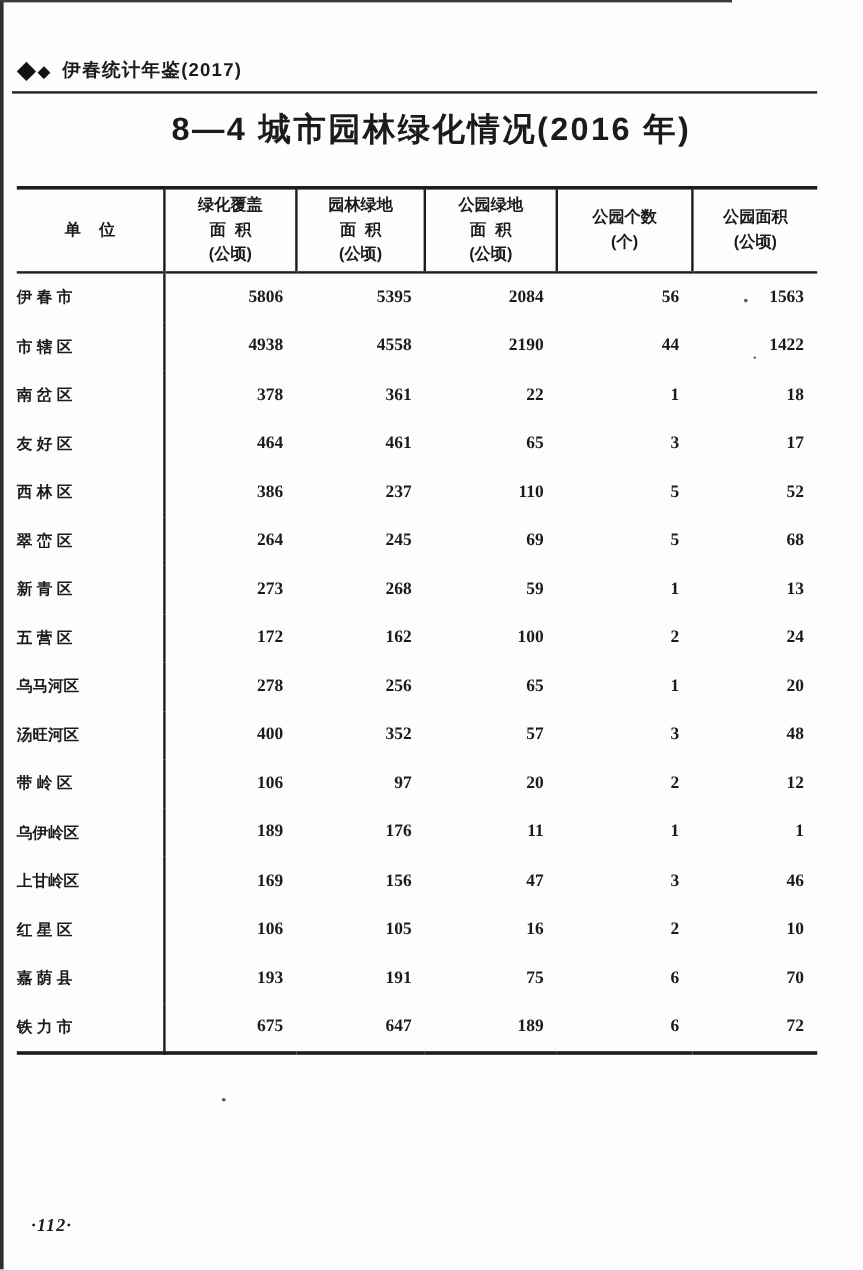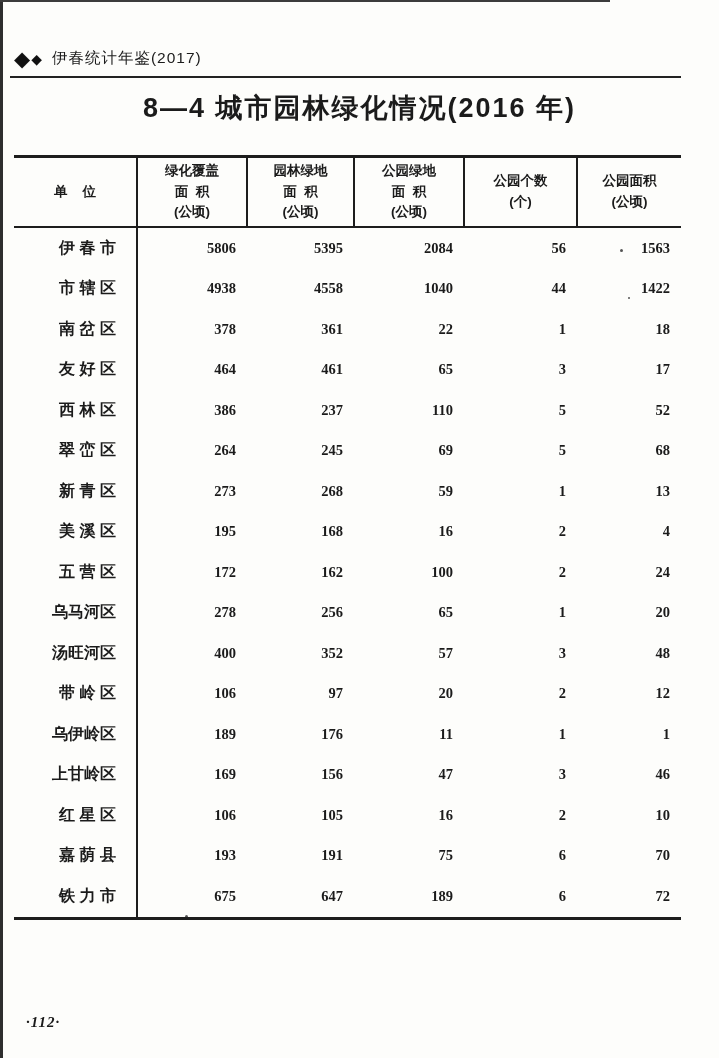--- a/index.html
+++ b/index.html
@@ -40,21 +40,21 @@
     padding-bottom: 7px;
     display: flex;
     align-items: center;
   }
   .diamond { line-height: 1; color: #111; }
   .diamond.big { font-size: 21px; margin-left: 4px; }
   .diamond.small { font-size: 14px; margin-left: 1px; }
   .head-text {
     margin-left: 10px;
     font-size: 15.5px;
-    font-weight: normal;
+    font-weight: bold;
     letter-spacing: 1px;
   }
 
   
   .title {
     position: absolute;
     left: 0; top: 90px;
     width: 719px;
     margin: 0;
     text-align: center;
@@ -85,23 +85,23 @@
   }
   thead th:first-child { border-left: none; }
   .hline { display: block; line-height: 1.55; white-space: pre; }
   tbody td {
     height: 40.5px;
     padding: 0;
     font-weight: bold;
     vertical-align: middle;
   }
   tbody td.unit {
-    text-align: right;
+    text-align: left;
     padding-right: 20px;
-    font-size: 16px;
+    font-size: 13px;
     white-space: pre;
     border-right: 2px solid #1d1d1d;
   }
   tbody td.num {
     text-align: right;
     padding-right: 11px;
     font-family: "Liberation Serif", "DejaVu Serif", serif;
     font-size: 14.5px;
   }
 
@@ -181,21 +181,21 @@
     <td class="num">5395</td>
     <td class="num">2084</td>
     <td class="num">56</td>
     <td class="num">1563</td>
   </tr>
 
   <tr>
     <td class="unit">市 辖 区</td>
     <td class="num">4938</td>
     <td class="num">4558</td>
-    <td class="num">1040</td>
+    <td class="num">2190</td>
     <td class="num">44</td>
     <td class="num">1422</td>
   </tr>
 
 
   <tr>
     <td class="unit">南 岔 区</td>
     <td class="num">378</td>
     <td class="num">361</td>
     <td class="num">22</td>
@@ -233,28 +233,20 @@
 
   <tr>
     <td class="unit">新 青 区</td>
     <td class="num">273</td>
     <td class="num">268</td>
     <td class="num">59</td>
     <td class="num">1</td>
     <td class="num">13</td>
   </tr>
 
-  <tr>
-    <td class="unit">美 溪 区</td>
-    <td class="num">195</td>
-    <td class="num">168</td>
-    <td class="num">16</td>
-    <td class="num">2</td>
-    <td class="num">4</td>
-  </tr>
 
   <tr>
     <td class="unit">五 营 区</td>
     <td class="num">172</td>
     <td class="num">162</td>
     <td class="num">100</td>
     <td class="num">2</td>
     <td class="num">24</td>
   </tr>
 

